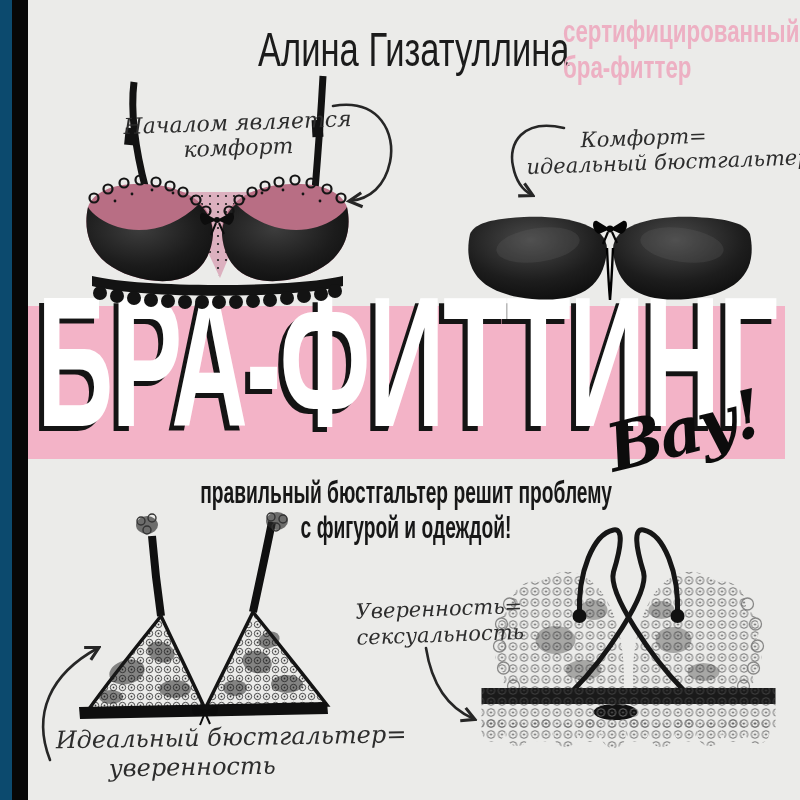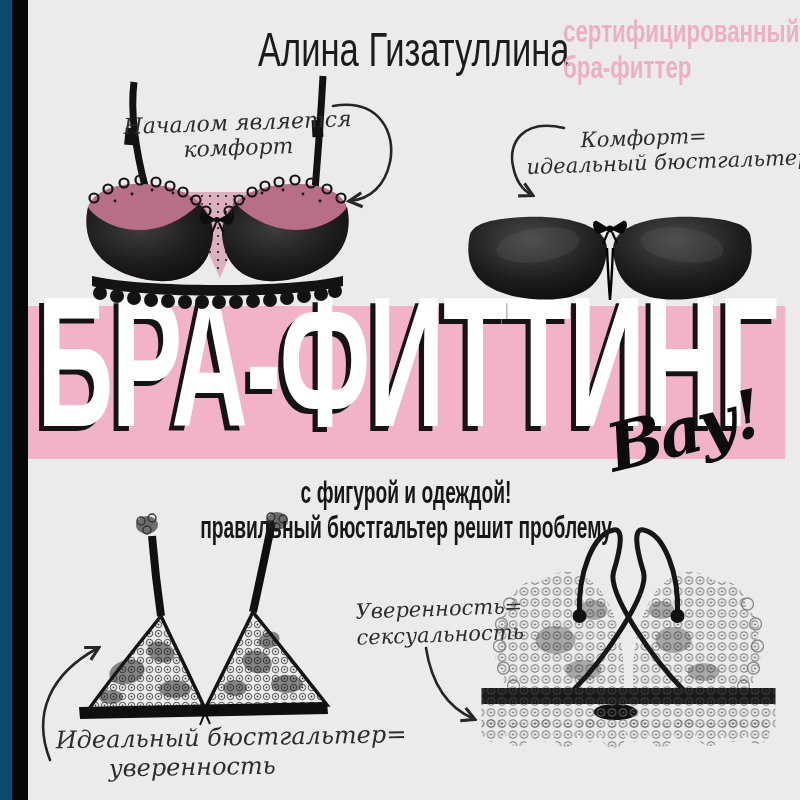--- a/index.html
+++ b/index.html
@@ -181,22 +181,22 @@
         </g>
       </svg>
     </div>
 
     <div class="band">
       <span class="title">БРА-ФИТТИНГ</span>
     </div>
     <div class="wow">Вау!</div>
 
     <div class="subtitle">
+      <div><span>правильный бюстгальтер решит проблему</span></div>
       <div><span>с фигурой и одеждой!</span></div>
-      <div><span>правильный бюстгальтер решит проблему</span></div>
     </div>
 
     <div class="bra bra3">
       <svg viewBox="0 0 295 223">
         <defs>
           <pattern id="lace2" width="9" height="9" patternUnits="userSpaceOnUse">
             <circle cx="4.5" cy="4.5" r="3.2" fill="none" stroke="#4a4a4a" stroke-width="1"></circle>
             <circle cx="4.5" cy="4.5" r="0.9" fill="#383838"></circle>
           </pattern>
         </defs>

